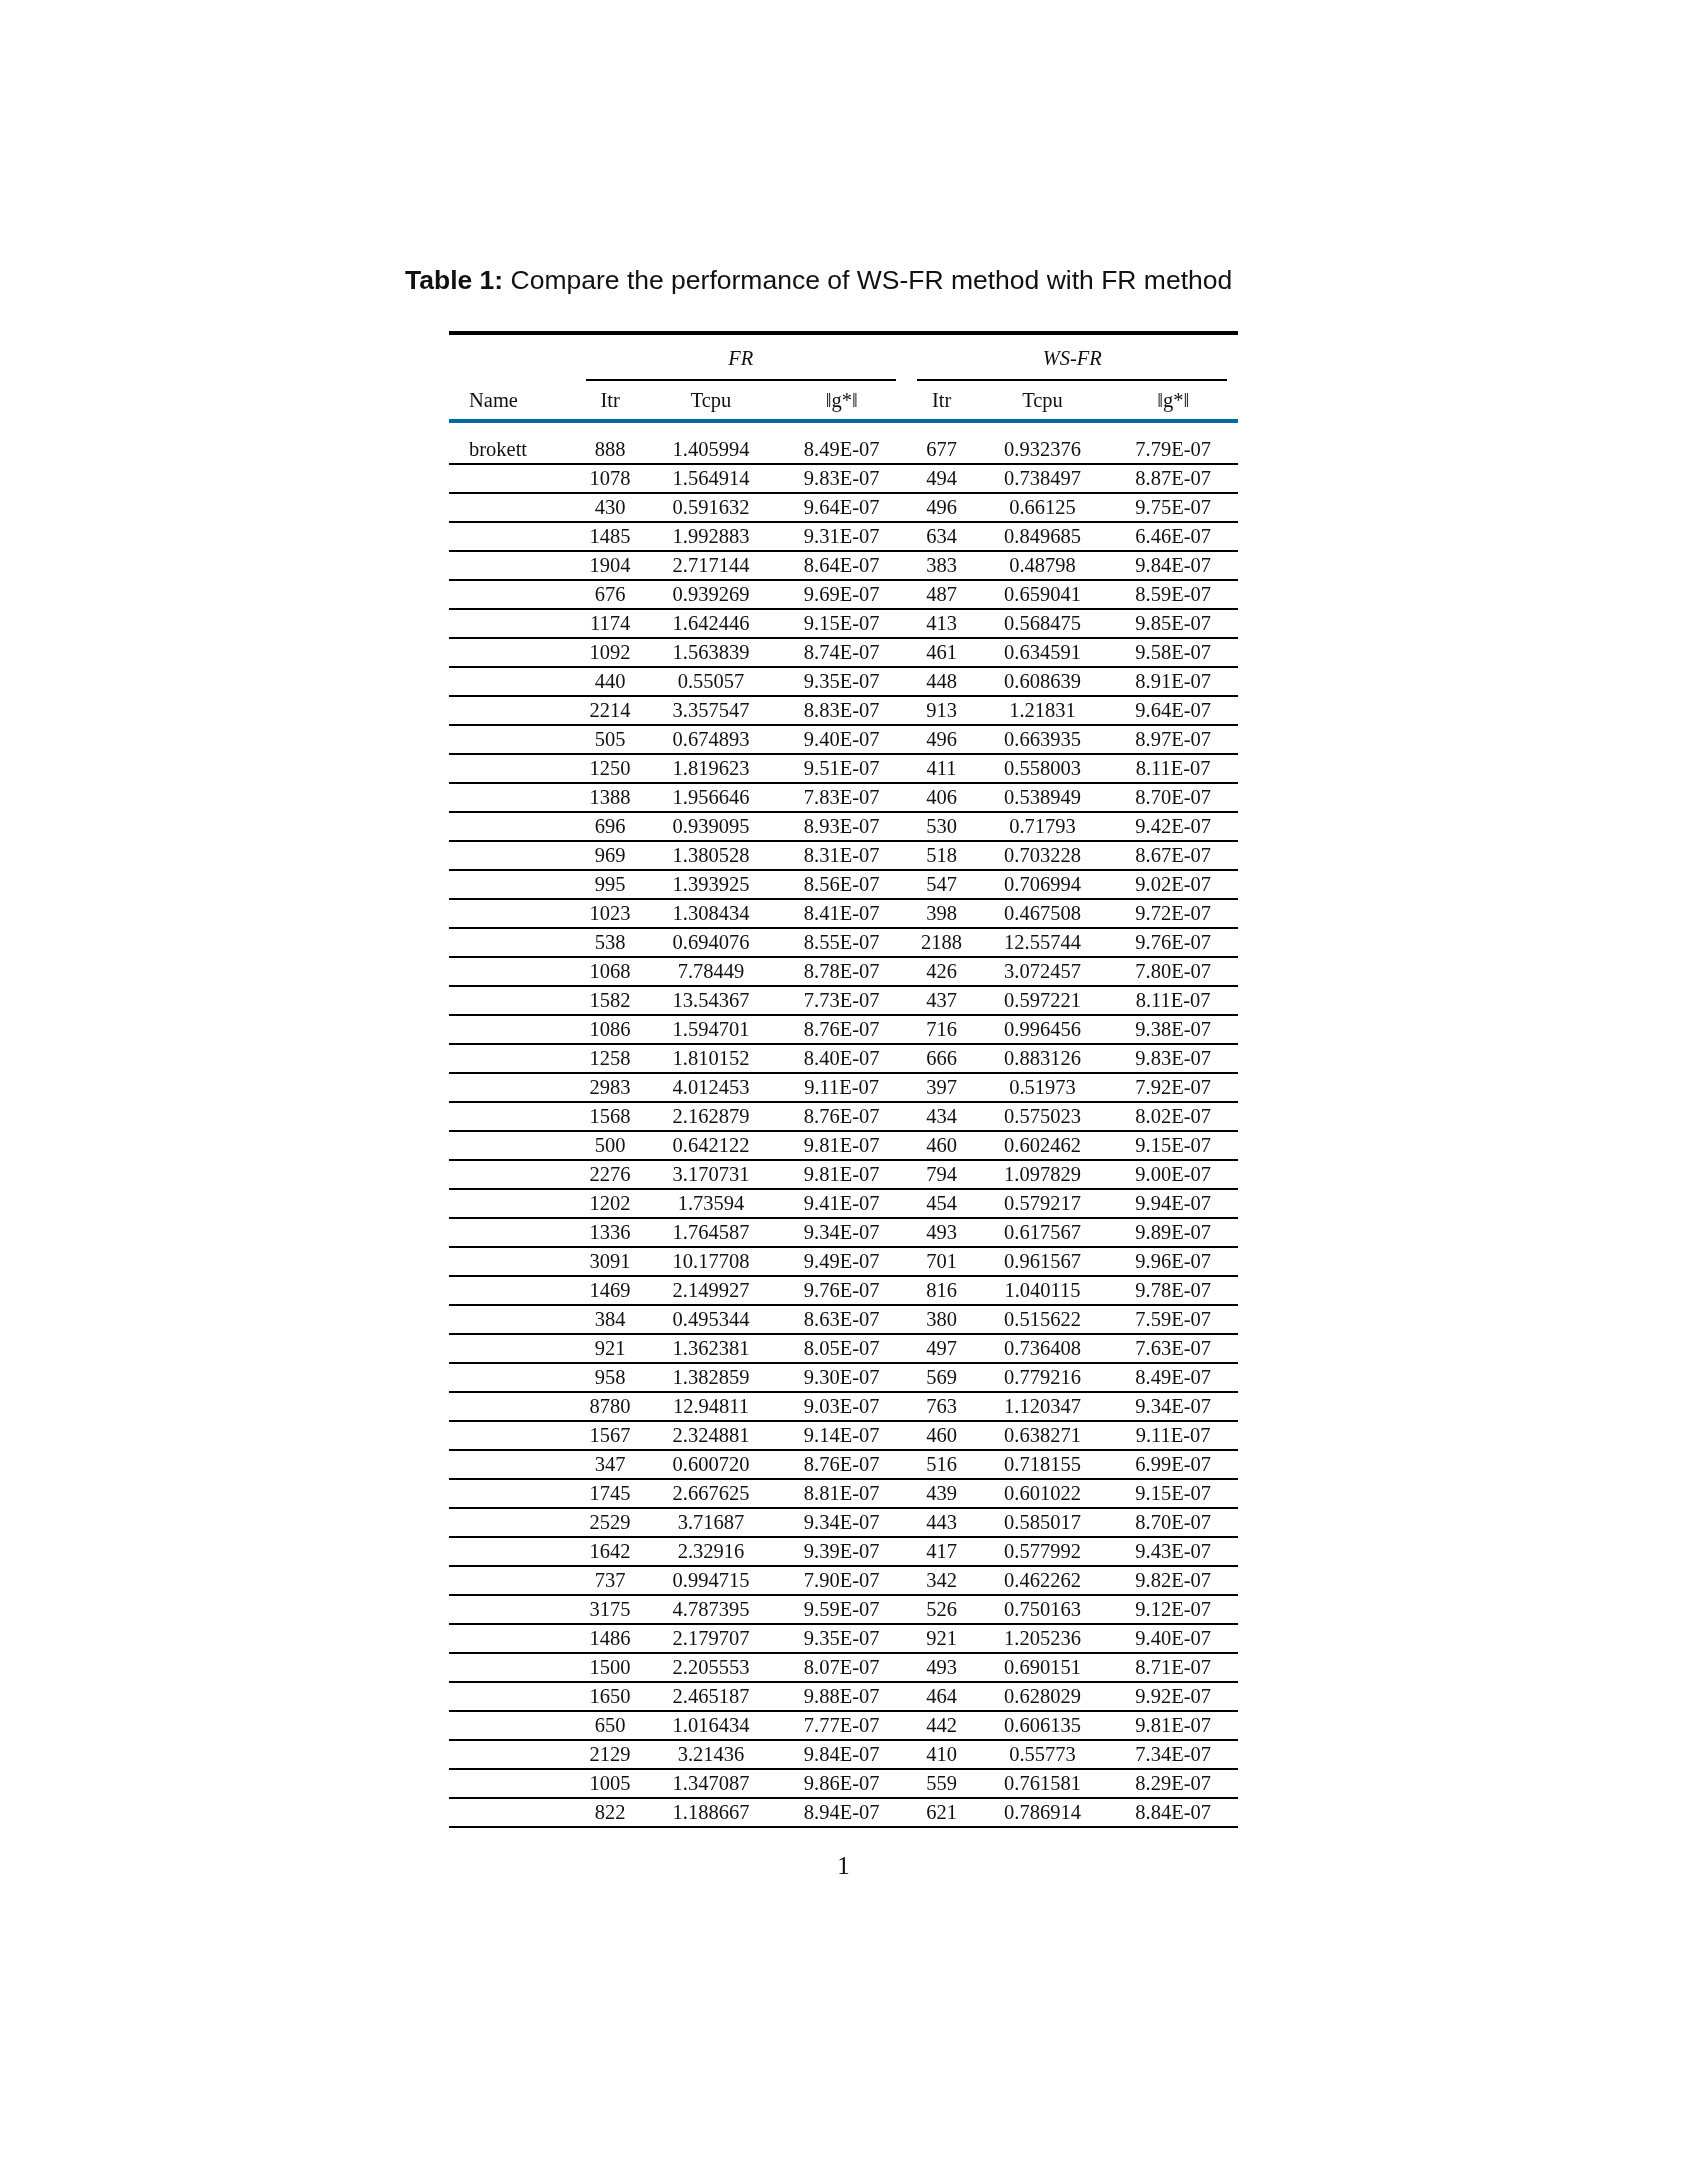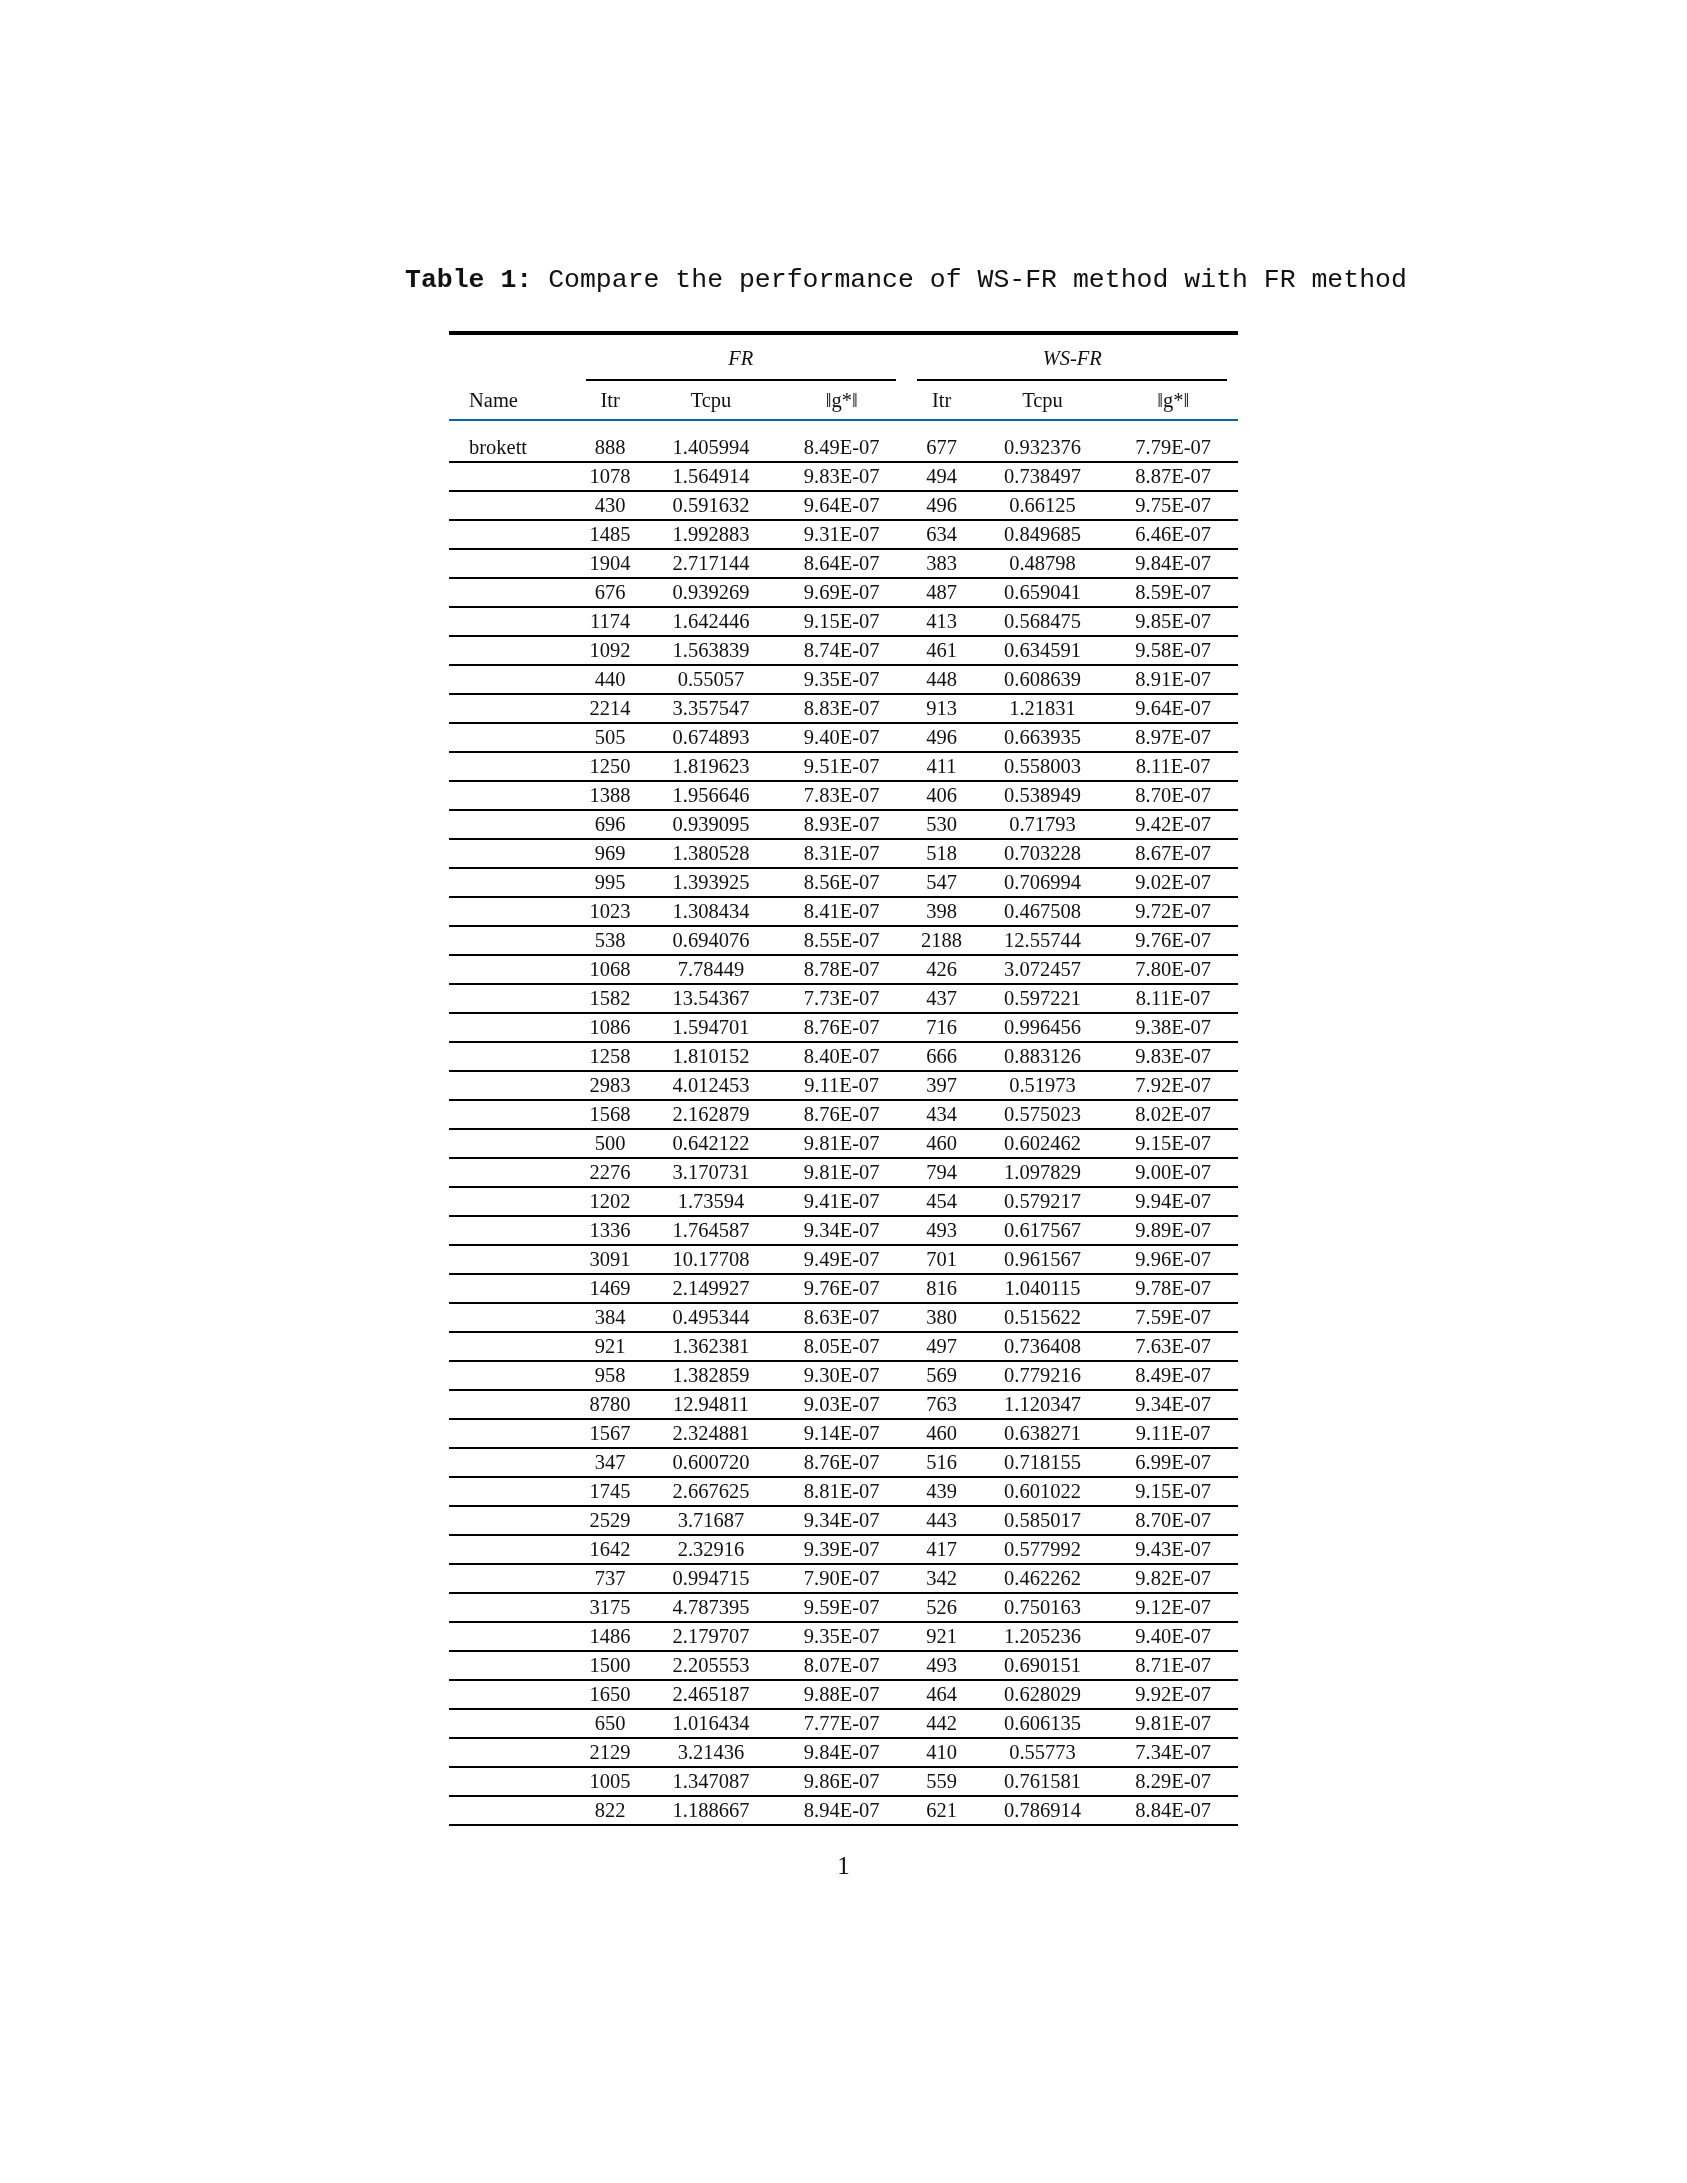--- a/index.html
+++ b/index.html
@@ -1,25 +1,25 @@
 <!DOCTYPE html>
 <html style="font-size:10.6px"><head>
 <meta charset="utf-8">
 <style>
   html, body { margin: 0; padding: 0; background: #ffffff; }
   body { width: 1687px; height: 2183px; position: relative; font-family: "DejaVu Serif", "Liberation Serif", serif; color: #111; }
-  .caption { position: absolute; top: 265px; left: 405px; width: 880px; font-size: 26.5px; font-family: Liberation Mono, monospace; white-space: nowrap; }
+  .caption { position: absolute; top: 265px; left: 405px; width: 880px; font-size: 26.5px; font-family: Liberation Sans, sans-serif; white-space: nowrap; }
   .caption b { font-weight: bold; }
   .tbl-wrap { position: absolute; left: 449px; top: 331px; width: 789px; }
   table { border-collapse: collapse; width: 100%; font-family: "Liberation Serif", serif; font-size: 20.5px; }
   td, th { text-align: center; padding: 0; font-weight: normal; height: 27px; line-height: 27px; }
   .rule-top { border-top: 4px solid #000; }
   .group-row th { height: 41px; line-height: 41px; padding-top: 2.6px; }
   .grp-line { display: block; margin: 0 10.6px; border-bottom: 2px solid #000; font-style: italic; }
-  .hdr-row th { height: 38px; line-height: 38px; border-bottom: 2px solid #0369a1; }
+  .hdr-row th { height: 38px; line-height: 38px; border-bottom: 4px solid #0369a1; }
   .name-col { text-align: left; padding-left: 20px; width: 106px; }
   tbody tr td { border-bottom: 2px solid #000; }
   tbody tr:first-child td { padding-top: 13px; }
   .pagenum { position: absolute; top: 1852px; left: 0; width: 1687px; text-align: center; font-size: 25px; font-family: "Liberation Serif", serif; }
 </style>
 </head>
 <body>
 
 <div class="caption">
   <b>Table 1:</b>

